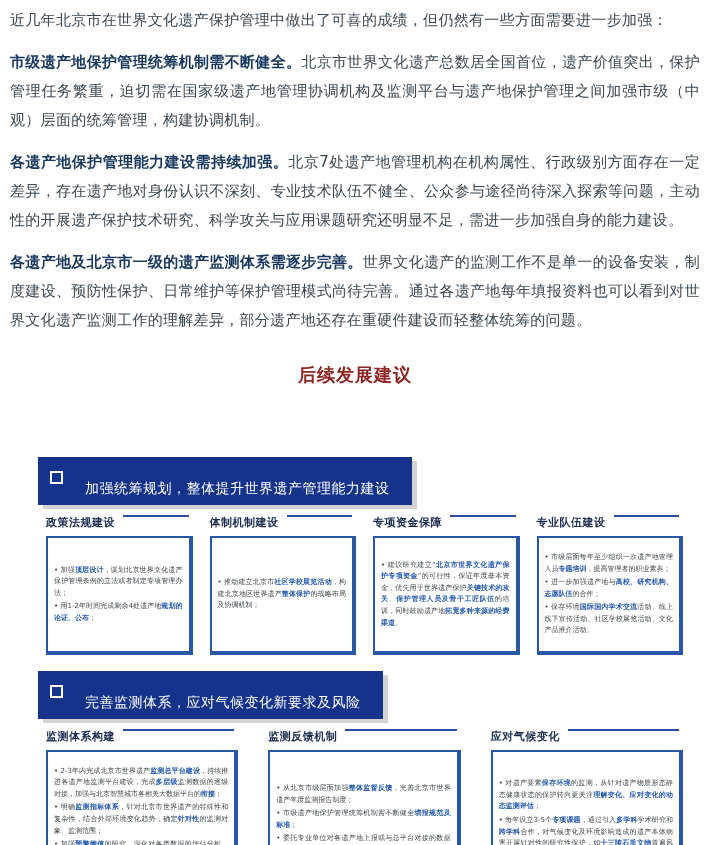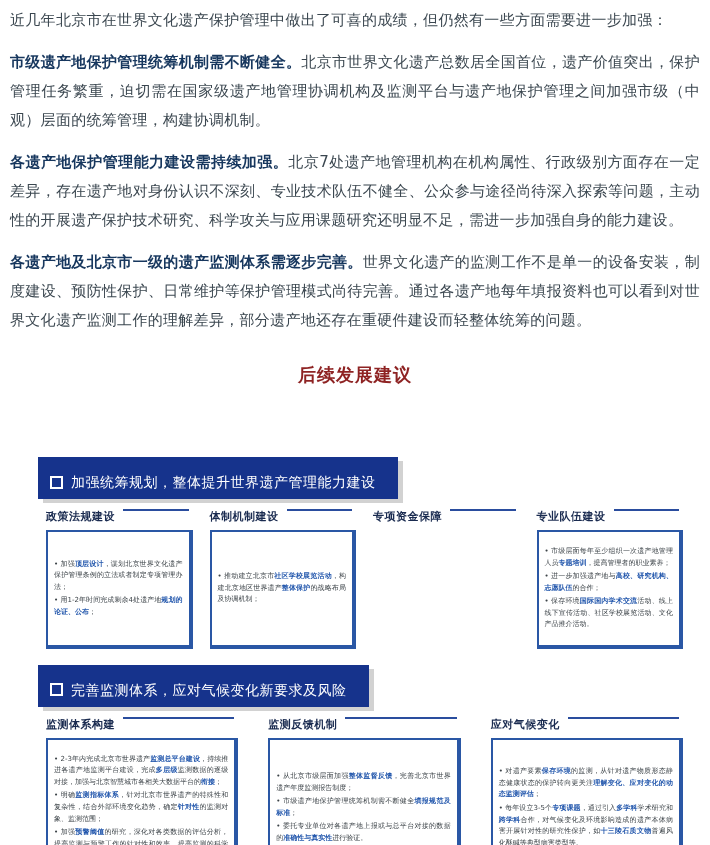--- a/index.html
+++ b/index.html
@@ -10,22 +10,22 @@
   .para{margin:0 0 13px 0;font-size:15px;line-height:29px;text-align:justify;
         color:#3b4750;letter-spacing:0.3px;}
   .lead{color:#17375e;font-weight:bold;}
 
   
   .red-title{margin:28px 0 16px 0;text-align:center;color:#8e2323;font-size:18px;
              font-weight:bold;letter-spacing:1px;}
 
   
   .infographic{margin-top:70px;padding:0 15px 0 28px;}
-  .bar{display:inline-flex;align-items:center;gap:8px;background:#16338c;color:#ffffff;
-       font-size:14px;height:34px;line-height:34px;padding:8px 22px 0 12px;
+  .bar{display:inline-flex;gap:22px;background:#16338c;color:#ffffff;
+       font-size:14px;height:34px;line-height:34px;padding:14px 22px 0 12px;
        box-shadow:5px 4px 0 0 #d2d2d2;letter-spacing:0.5px;}
   .bar-icon{display:inline-block;width:9px;height:9px;border:2px solid #ffffff;
             background:transparent;flex:0 0 auto;}
   .grid{display:grid;margin-top:10px;}
   .grid-4{grid-template-columns:repeat(4,1fr);gap:17px;margin-left:8px;margin-right:2px;}
   .grid-3{grid-template-columns:repeat(3,1fr);gap:30px;margin-left:8px;margin-right:2px;}
   .section2{margin-top:16px;}
 
   .card{display:flex;flex-direction:column;}
   .card-title-row{display:flex;align-items:flex-start;}
@@ -81,20 +81,23 @@
             </div>
             <div class="card-box">
               <div class="bullet"><span>推动建立北京市</span><span class="hl">社区学校展览活动</span><span>，构建北京地区世界遗产</span><span class="hl">整体保护</span><span>的战略布局及协调机制；</span></div>
             </div>
           </div>
           <div class="card">
             <div class="card-title-row">
               <span class="card-title">专项资金保障</span>
               <span class="card-title-line"></span>
             </div>
+            <div class="card-box">
+              <div class="bullet"><span>建议研究建立“</span><span class="hl">北京市世界文化遗产保护专项资金</span><span>”的可行性，保证年度基本资金，优先用于世界遗产保护</span><span class="hl">关键技术的攻关</span><span>、</span><span class="hl">保护管理人员及骨干工匠队伍</span><span>的培训，同时鼓励遗产地</span><span class="hl">拓宽多种来源的经费渠道</span><span>。</span></div>
+            </div>
           </div>
           <div class="card">
             <div class="card-title-row">
               <span class="card-title">专业队伍建设</span>
               <span class="card-title-line"></span>
             </div>
             <div class="card-box">
               <div class="bullet"><span>市级层面每年至少组织一次遗产地管理人员</span><span class="hl">专题培训</span><span>，提高管理者的职业素养；</span></div>
               <div class="bullet"><span>进一步加强遗产地与</span><span class="hl">高校、研究机构、志愿队伍</span><span>的合作；</span></div>
               <div class="bullet"><span>保存环境</span><span class="hl">国际国内学术交流</span><span>活动、线上线下宣传活动、社区学校展览活动、文化产品推介活动。</span></div>

